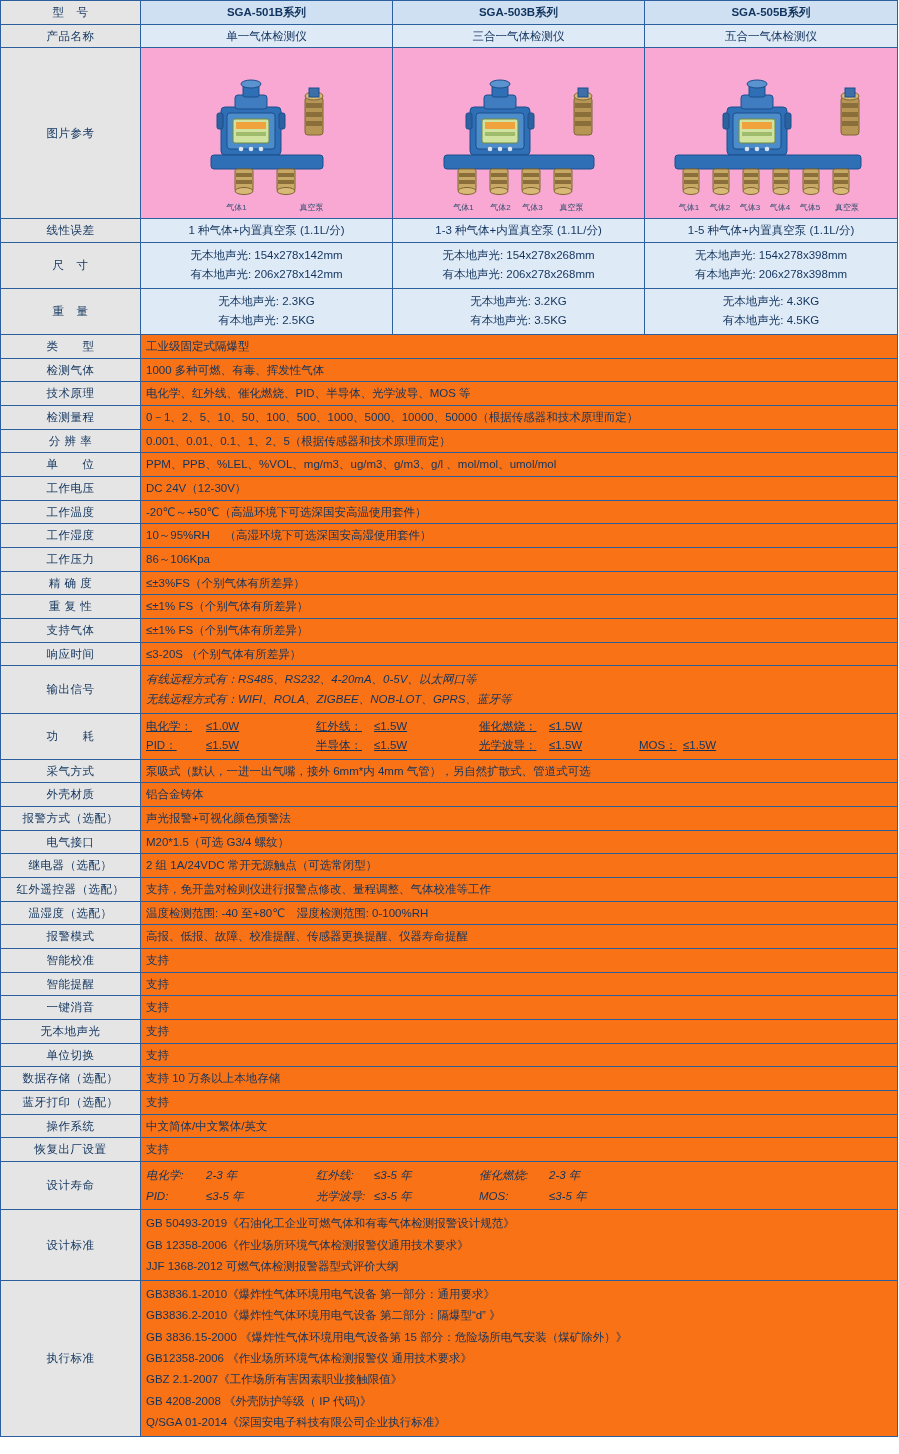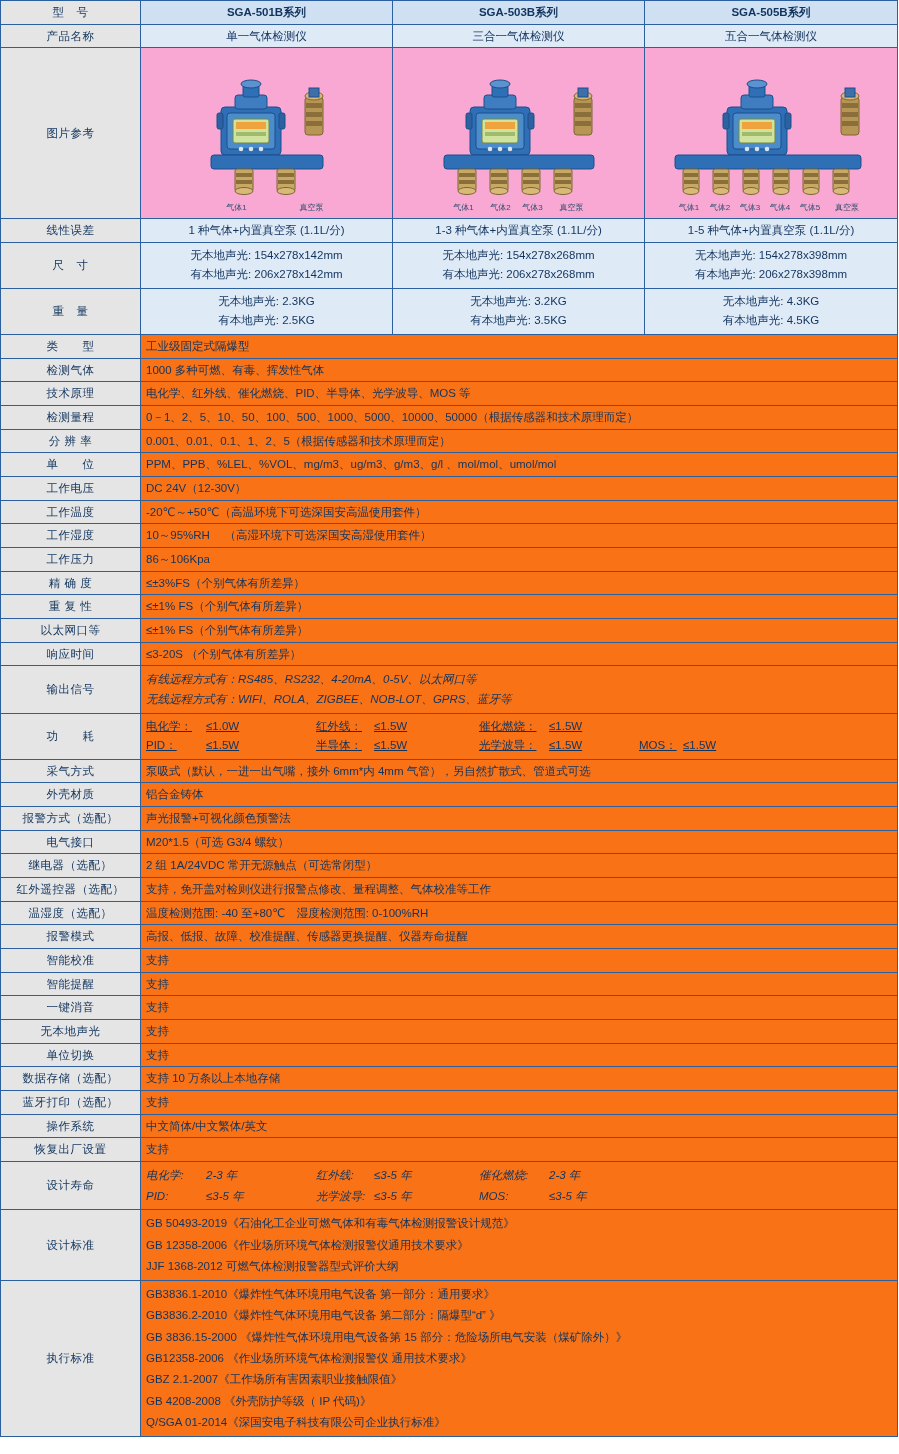--- a/index.html
+++ b/index.html
@@ -374,21 +374,21 @@
     </tr>
     <tr>
       <td class="lbl">精 确 度</td>
       <td class="val" colspan="3">≤±3%FS（个别气体有所差异）</td>
     </tr>
     <tr>
       <td class="lbl">重 复 性</td>
       <td class="val" colspan="3">≤±1% FS（个别气体有所差异）</td>
     </tr>
     <tr>
-      <td class="lbl">以太网口等</td>
+      <td class="lbl">支持气体</td>
       <td class="val" colspan="3">≤±1% FS（个别气体有所差异）</td>
     </tr>
     <tr>
       <td class="lbl">响应时间</td>
       <td class="val" colspan="3">≤3-20S （个别气体有所差异）</td>
     </tr>
 
     <tr>
       <td class="lbl">输出信号</td>
       <td class="val multi" colspan="3">

